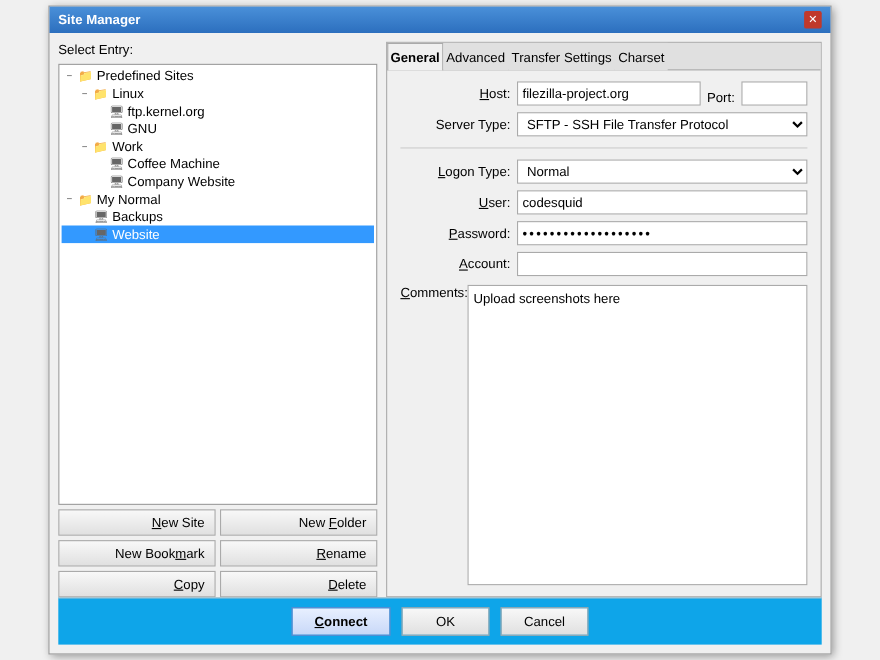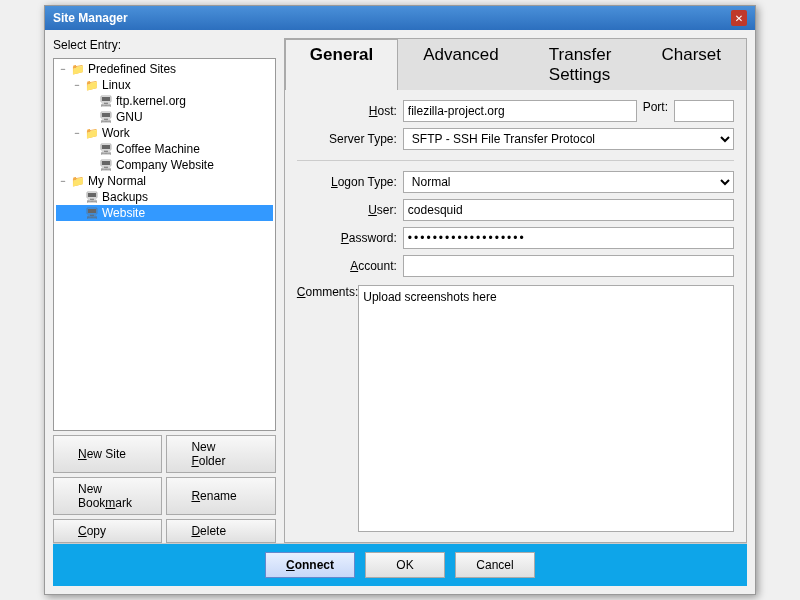--- a/index.html
+++ b/index.html
@@ -112,43 +112,43 @@
     .folder-icon { color: #e8a020; }
     .server-icon { color: #666; }
     .tree-label { font-size: 12px; }
     
     .tree-buttons {
       display: grid;
       grid-template-columns: 1fr 1fr;
       gap: 4px;
     }
     .tree-btn {
-      padding: 4px 24px;
+      padding: 4px 9px;
       font-size: 12px;
       background: linear-gradient(to bottom, #f8f8f8, #e0e0e0);
       border: 1px solid #aaa;
       cursor: pointer;
-      text-align: left;
+      text-align: right;
     }
     
     .right-panel {
       flex: 1;
       display: flex;
       flex-direction: column;
       border: 1px solid #aaa;
       background: #f0f0f0;
     }
     .tabs {
       display: flex;
       background: #e0e0e0;
       border-bottom: 1px solid #aaa;
     }
     .tab {
-      padding: 5px 24px;
-      font-size: 17px;
+      padding: 5px 2px;
+      font-size: 12px;
       cursor: pointer;
       border: 1px solid transparent;
       border-bottom: none;
       margin-bottom: -1px;
       background: #e0e0e0;
     }
     .tab.active {
       background: #f0f0f0;
       border-color: #aaa;
       border-bottom-color: #f0f0f0;
@@ -353,21 +353,21 @@
           <div class="tab active">General</div>
           <div class="tab">Advanced</div>
           <div class="tab">Transfer Settings</div>
           <div class="tab">Charset</div>
         </div>
 
         <div class="form-content">
 
           <div class="form-row">
             <label class="form-label"><span class="underline">H</span>ost:</label>
-            <div class="host-row" style="flex:1; display:flex; align-items:flex-start; gap:6px;">
+            <div class="host-row" style="flex:1; display:flex; align-items:flex-end; gap:6px;">
               <input class="form-input host-input" type="text" value="filezilla-project.org" style="">
               <span class="port-label">Port:</span>
               <input class="form-input port-input" type="text" value="" style="">
             </div>
           </div>
 
           <div class="form-row">
             <label class="form-label">Server Type:</label>
             <select class="select-input">
               <option>SFTP - SSH File Transfer Protocol</option>

